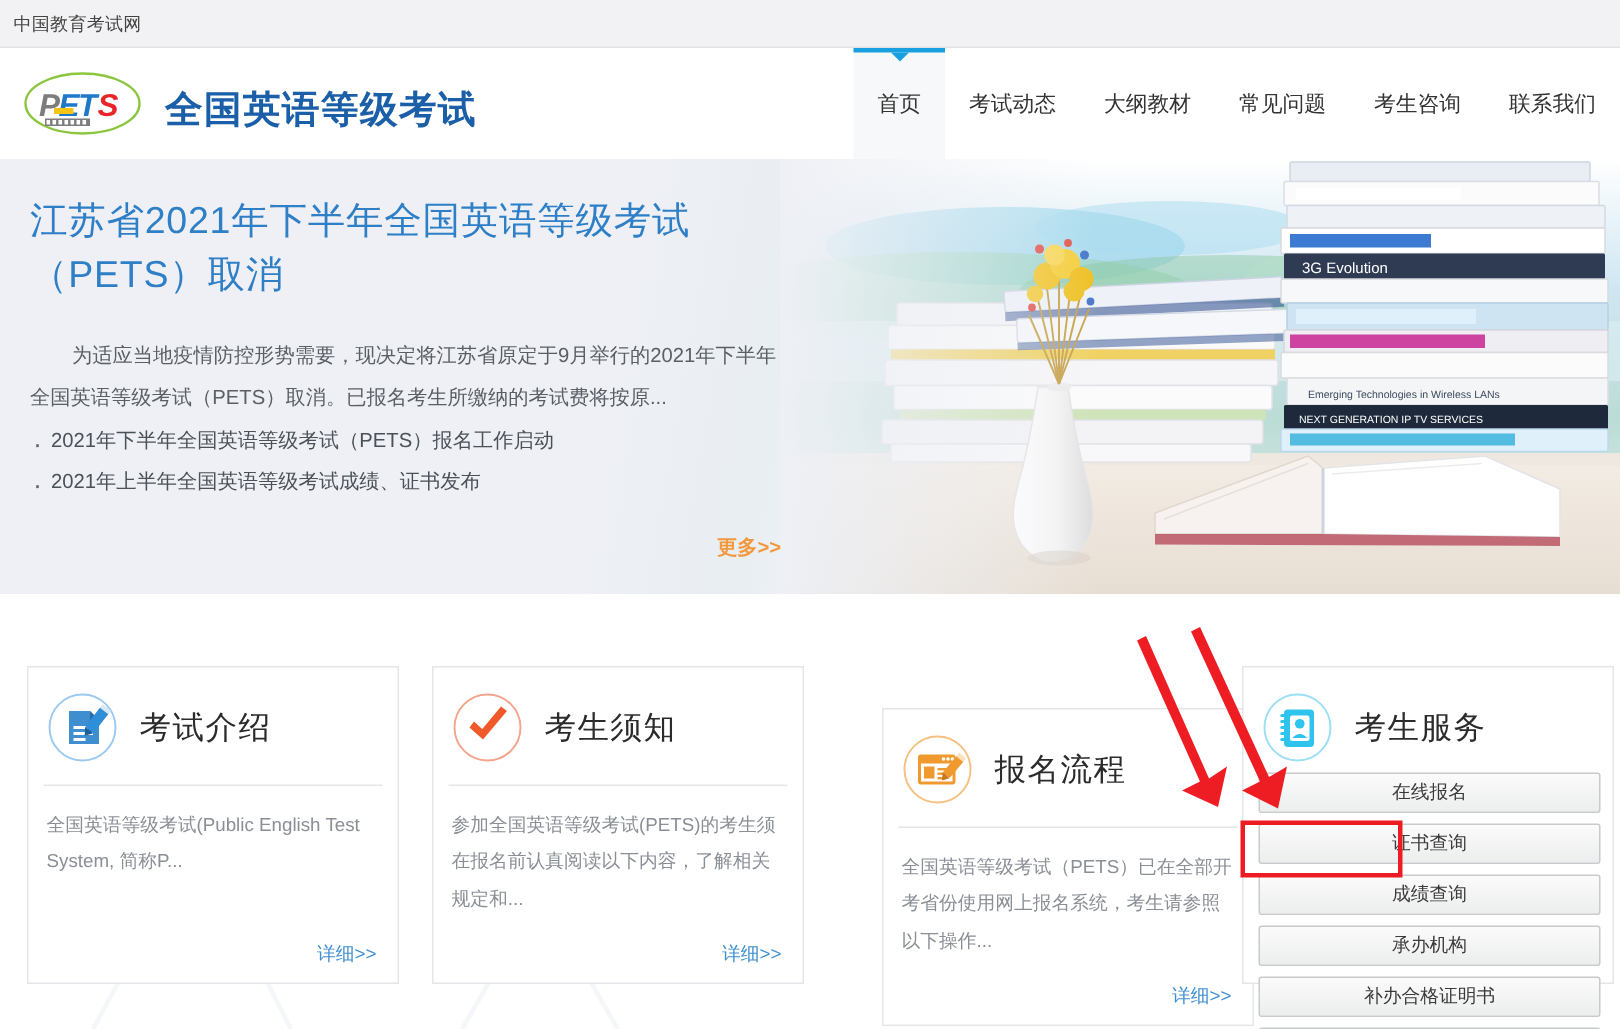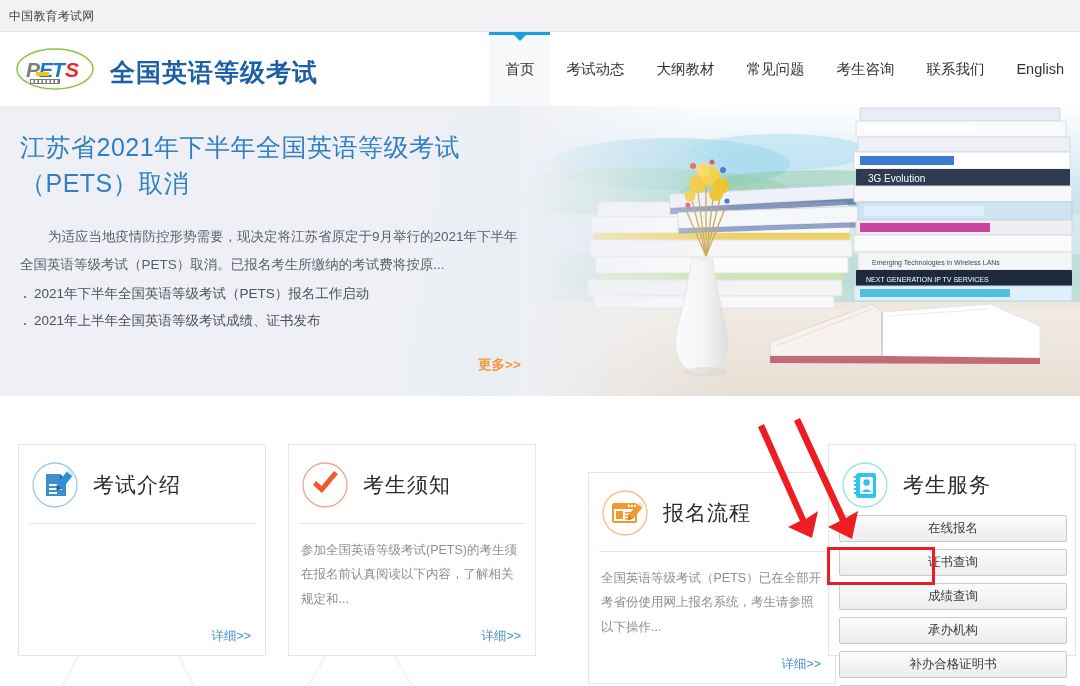--- a/index.html
+++ b/index.html
@@ -184,23 +184,20 @@
         <span>大纲教材</span>
       </div>
       <div class="nav-item">
         <span>常见问题</span>
       </div>
       <div class="nav-item">
         <span>考生咨询</span>
       </div>
       <div class="nav-item">
         <span>联系我们</span>
-      </div>
-      <div class="nav-item">
-        <span>English</span>
       </div>
     </div>
   </div>
 
   <div class="hero">
 
     <div class="hero-photo">
       <svg viewBox="0 0 560 290" width="560" height="290" preserveAspectRatio="none">
         <defs>
           <linearGradient id="skyg" x1="0" y1="0" x2="0" y2="1">
@@ -347,20 +344,21 @@
             <g transform="rotate(38 32 22)">
               <rect x="28" y="10" width="7" height="17" rx="1" fill="#2e8fd8"></rect>
               <rect x="28" y="8" width="7" height="3" fill="#d8e8f5"></rect>
               <path d="M28 27 h7 l-3.5 5 z" fill="#1c5f99"></path>
             </g>
           </svg>
         </div>
         <div class="card-title">考试介绍</div>
       </div>
       <div class="card-sep"></div>
+      <div class="card-body">全国英语等级考试(Public English Test System, 简称P...</div>
       <div class="card-detail">详细&gt;&gt;</div>
     </div>
 
     <div class="card c2">
       <div class="card-head">
         <div class="card-icon">
           <svg viewBox="0 0 48 48" width="48" height="48">
             <circle cx="24" cy="24" r="22" fill="#fff" stroke="#f3a48c" stroke-width="1.3"></circle>
             <path d="M12 24 L21 32 L37 13 L33 10 L20.5 25 L15 20 Z" fill="#f05a2a"></path>
           </svg>

